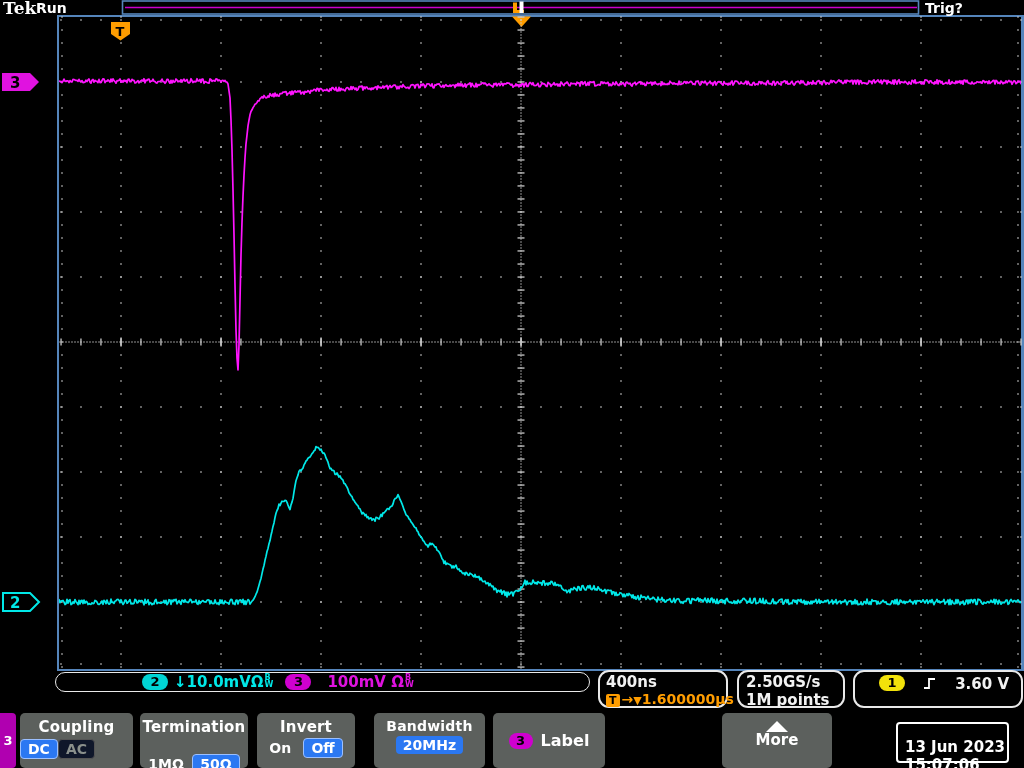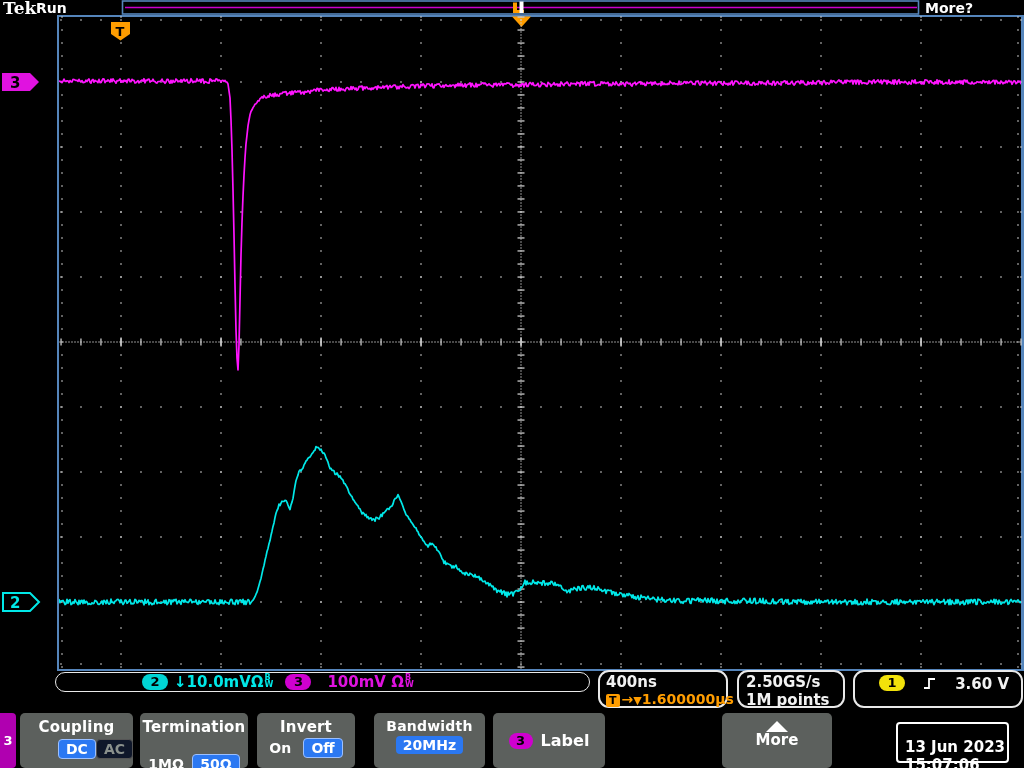--- a/index.html
+++ b/index.html
@@ -1731,21 +1731,21 @@
     </g>
 
     <g>
       <polygon points="3,593 30,593 39,602 30,611 3,611" fill="#000" stroke="#00e8e8" stroke-width="2"></polygon>
       <text x="10" y="608" font-size="15" font-weight="bold" fill="#00e8e8">2</text>
     </g>
   </svg>
 
   <div class="abs tek-logo" style="left:3px;top:-2px">Tek</div>
   <div class="abs topbar-text" style="left:36px;top:0px">Run</div>
-  <div class="abs topbar-text" style="left:925px;top:0px">More?</div>
+  <div class="abs topbar-text" style="left:925px;top:0px">Trig?</div>
 
   <div class="white-box" style="left:55px;top:672px;width:535px;height:20px;border-width:1.5px;display:flex;align-items:center;padding-left:86px">
     <span class="badge cyan">2</span>
     <span class="ro-text" style="color:#00e8e8;margin-left:6px">
       <span>↓10.0mV</span><span>Ω</span></span>
     <span class="bw" style="color:#00e8e8">
       <span>B</span>
         <span>W</span>
       </span>
     <span class="badge magenta" style="margin-left:12px">3</span>
@@ -1776,21 +1776,21 @@
     </svg>
     <span class="ro-text">3.60 V</span>
   </div>
 
   <div class="abs" style="left:0;top:712px;width:1024px;height:56px;background:#000">
 
     <div class="abs" style="left:0;top:1px;width:16px;height:55px;background:#b000b0;border-radius:0 4px 4px 0;display:flex;align-items:center;justify-content:center;font-size:13px;font-weight:bold;color:#fff">3</div>
 
     <div class="menu-btn" style="left:20px;top:1px;width:113px;height:55px">
       <div class="btn-title">Coupling</div>
-      <div style="margin-top:3px;display:flex;justify-content:flex-end">
+      <div style="margin-top:3px;display:flex;justify-content:flex-start">
         <span class="chip blue">DC</span>
         <span class="chip gray">AC</span>
       </div>
     </div>
 
     <div class="menu-btn" style="left:140px;top:1px;width:108px;height:55px">
       <div class="btn-title">Termination</div>
       <div style="margin-top:18px;display:flex;justify-content:space-evenly;align-items:center">
         <span class="plain-opt">1MΩ</span>
         <span class="chip blue">50Ω</span>

